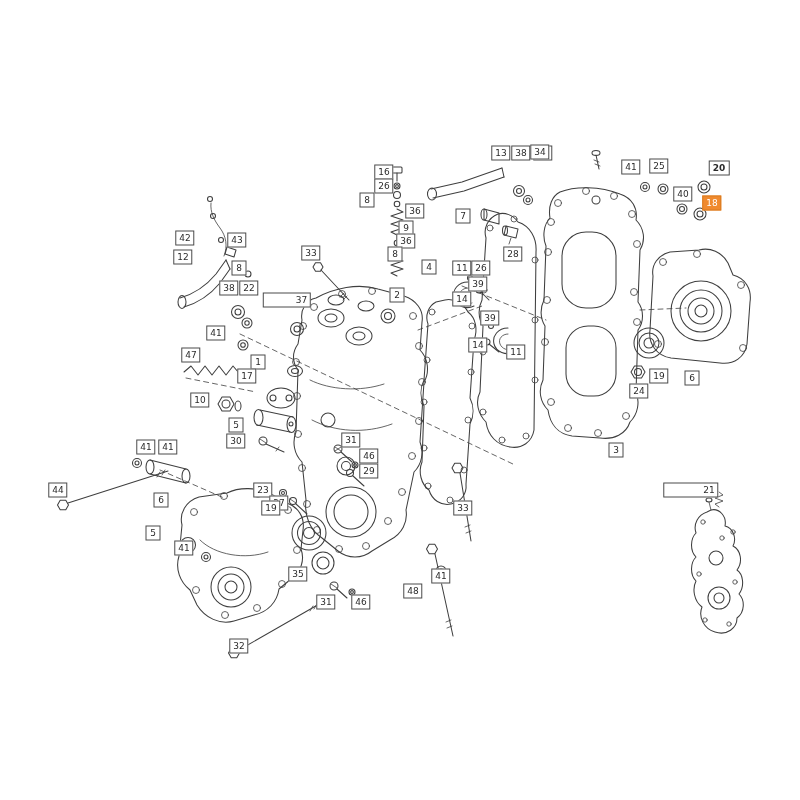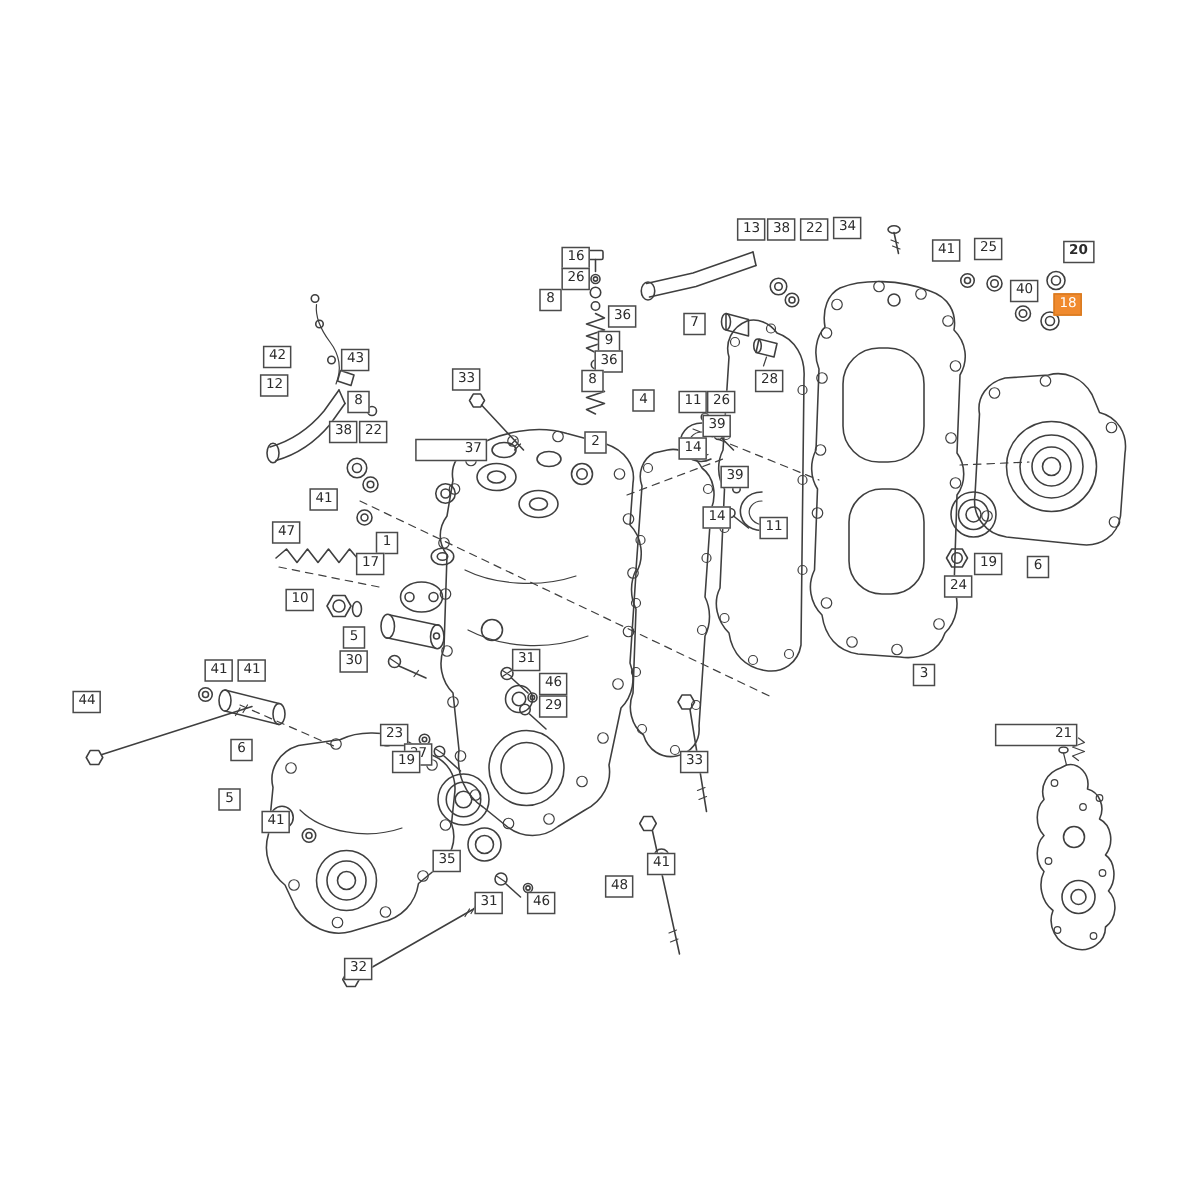--- a/index.html
+++ b/index.html
@@ -413,21 +413,21 @@
       <path class="thin" d="M709,502 L711,510"></path>
       <path class="thin" d="M719,492 l4,3 l-8,3 l8,3 l-8,3 l4,3"></path>
     </g>
 
   </svg>
 
   <div id="label-layer">
       <div class="part-label" style="left: 501px; top: 153px;">13</div>
       <div class="part-label" style="left: 521px; top: 153px;">38</div>
       <div class="part-label" style="left: 543px; top: 153px;">22</div>
-      <div class="part-label" style="left: 565px; top: 152px;">34</div>
+      <div class="part-label" style="left: 540px; top: 152px;">34</div>
       <div class="part-label" style="left: 631px; top: 167px;">41</div>
       <div class="part-label" style="left: 659px; top: 166px;">25</div>
       <div class="part-label" style="left: 719px; top: 168px; font-weight: bold;">20</div>
       <div class="part-label" style="left: 683px; top: 194px;">40</div>
       <div class="part-label highlight" style="left: 712px; top: 203px;">18</div>
       <div class="part-label" style="left: 384px; top: 172px;">16</div>
       <div class="part-label" style="left: 384px; top: 186px;">26</div>
       <div class="part-label" style="left: 367px; top: 200px;">8</div>
       <div class="part-label" style="left: 415px; top: 211px;">36</div>
       <div class="part-label" style="left: 406px; top: 228px;">9</div>
@@ -444,38 +444,38 @@
       <div class="part-label" style="left: 249px; top: 288px;">22</div>
       <div class="part-label" style="left: 397px; top: 295px;">2</div>
       <div class="part-label" style="left: 429px; top: 267px;">4</div>
       <div class="part-label" style="left: 462px; top: 268px;">11</div>
       <div class="part-label" style="left: 481px; top: 268px;">26</div>
       <div class="part-label" style="left: 478px; top: 284px;">39</div>
       <div class="part-label" style="left: 462px; top: 299px;">14</div>
       <div class="part-label" style="left: 490px; top: 318px;">39</div>
       <div class="part-label" style="left: 478px; top: 345px;">14</div>
       <div class="part-label" style="left: 516px; top: 352px;">11</div>
-      <div class="part-label" style="left: 301px; top: 300px; padding-left: 32px;">37</div>
+      <div class="part-label" style="left: 287px; top: 300px; padding-left: 32px;">37</div>
       <div class="part-label" style="left: 216px; top: 333px;">41</div>
       <div class="part-label" style="left: 191px; top: 355px;">47</div>
       <div class="part-label" style="left: 258px; top: 362px;">1</div>
       <div class="part-label" style="left: 247px; top: 376px;">17</div>
       <div class="part-label" style="left: 200px; top: 400px;">10</div>
       <div class="part-label" style="left: 236px; top: 425px;">5</div>
       <div class="part-label" style="left: 236px; top: 441px;">30</div>
       <div class="part-label" style="left: 639px; top: 391px;">24</div>
       <div class="part-label" style="left: 659px; top: 376px;">19</div>
       <div class="part-label" style="left: 692px; top: 378px;">6</div>
       <div class="part-label" style="left: 616px; top: 450px;">3</div>
       <div class="part-label" style="left: 351px; top: 440px;">31</div>
       <div class="part-label" style="left: 369px; top: 456px;">46</div>
       <div class="part-label" style="left: 369px; top: 471px;">29</div>
       <div class="part-label" style="left: 146px; top: 447px;">41</div>
       <div class="part-label" style="left: 168px; top: 447px;">41</div>
-      <div class="part-label" style="left: 58px; top: 468px;">44</div>
+      <div class="part-label" style="left: 58px; top: 490px;">44</div>
       <div class="part-label" style="left: 161px; top: 500px;">6</div>
       <div class="part-label" style="left: 153px; top: 533px;">5</div>
       <div class="part-label" style="left: 184px; top: 548px;">41</div>
       <div class="part-label" style="left: 263px; top: 490px;">23</div>
       <div class="part-label" style="left: 279px; top: 503px;">27</div>
       <div class="part-label" style="left: 271px; top: 508px;">19</div>
       <div class="part-label" style="left: 463px; top: 508px;">33</div>
       <div class="part-label" style="left: 298px; top: 574px;">35</div>
       <div class="part-label" style="left: 326px; top: 602px;">31</div>
       <div class="part-label" style="left: 361px; top: 602px;">46</div>

